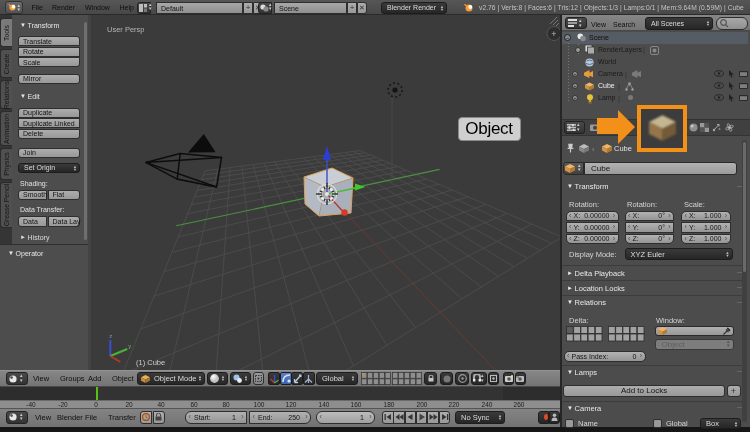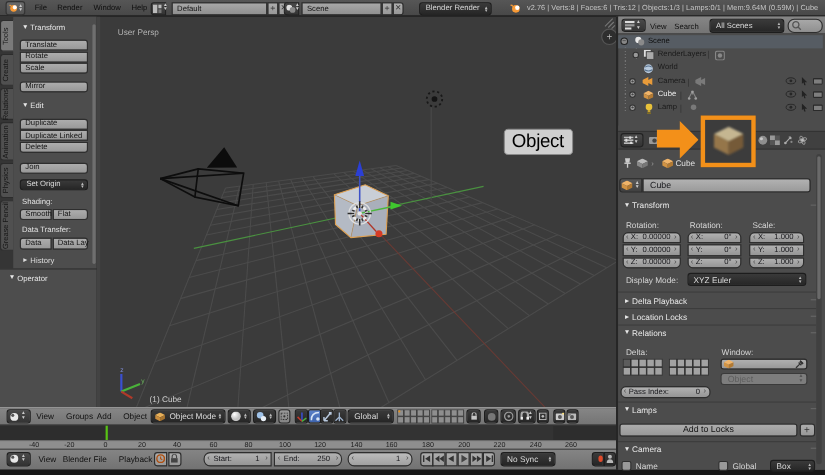--- a/index.html
+++ b/index.html
@@ -327,21 +327,21 @@
 <div class="abs" style="left:0;top:408px;width:560px;height:19px;background:linear-gradient(#848484,#727272);border-top:1px solid #555;"></div>
 <div class="abs" style="left:6px;top:410.5px;width:22px;height:13px;background:linear-gradient(#4a4a4a,#333);border:1px solid #222;border-radius:3px;"></div>
 <svg class="abs" style="left:9px;top:413px" width="9" height="8">
     <circle cx="4" cy="4" r="3.6" fill="#e8e8e8"></circle>
     <circle cx="2.6" cy="2.6" r="1.4" fill="#555"></circle>
   </svg>
 <div class="abs" style="left:20px;top:411.5px;color:#ccc;font-size:5px;line-height:4.5px;">▴<br>▾</div>
 <div class="dlbl" style="left:35px;top:413.5px;font-size:7.5px;">View</div>
 <div class="dlbl" style="left:57px;top:413.5px;font-size:7.5px;">Blender</div>
 <div class="dlbl" style="left:85px;top:413.5px;font-size:7.5px;">File</div>
-<div class="dlbl" style="left:108px;top:413.5px;font-size:7.5px;">Playback</div>
+<div class="dlbl" style="left:108px;top:413.5px;font-size:7.5px;">Transfer</div>
 <div class="abs btn btnc" style="left:140px;top:410.5px;width:12px;height:13px;border-radius:3px 0 0 3px;"></div>
 <svg class="abs" style="left:142px;top:413px" width="8" height="8">
     <circle cx="4" cy="4" r="3.5" fill="none" stroke="#b05010" stroke-width="1.4"></circle>
     <path d="M4 2 V4 L5.5 5" stroke="#b05010" stroke-width="1" fill="none"></path>
   </svg>
 <div class="abs btn btnc" style="left:152.5px;top:410.5px;width:12px;height:13px;border-radius:0 3px 3px 0;"></div>
 <svg class="abs" style="left:155px;top:413px" width="7" height="8">
     <rect x="0.5" y="3.5" width="6" height="4" fill="#444"></rect>
     <path d="M1.5 3.5 V2 A2 2 0 0 1 5.5 2 V3.5" fill="none" stroke="#444" stroke-width="1"></path>
   </svg>

